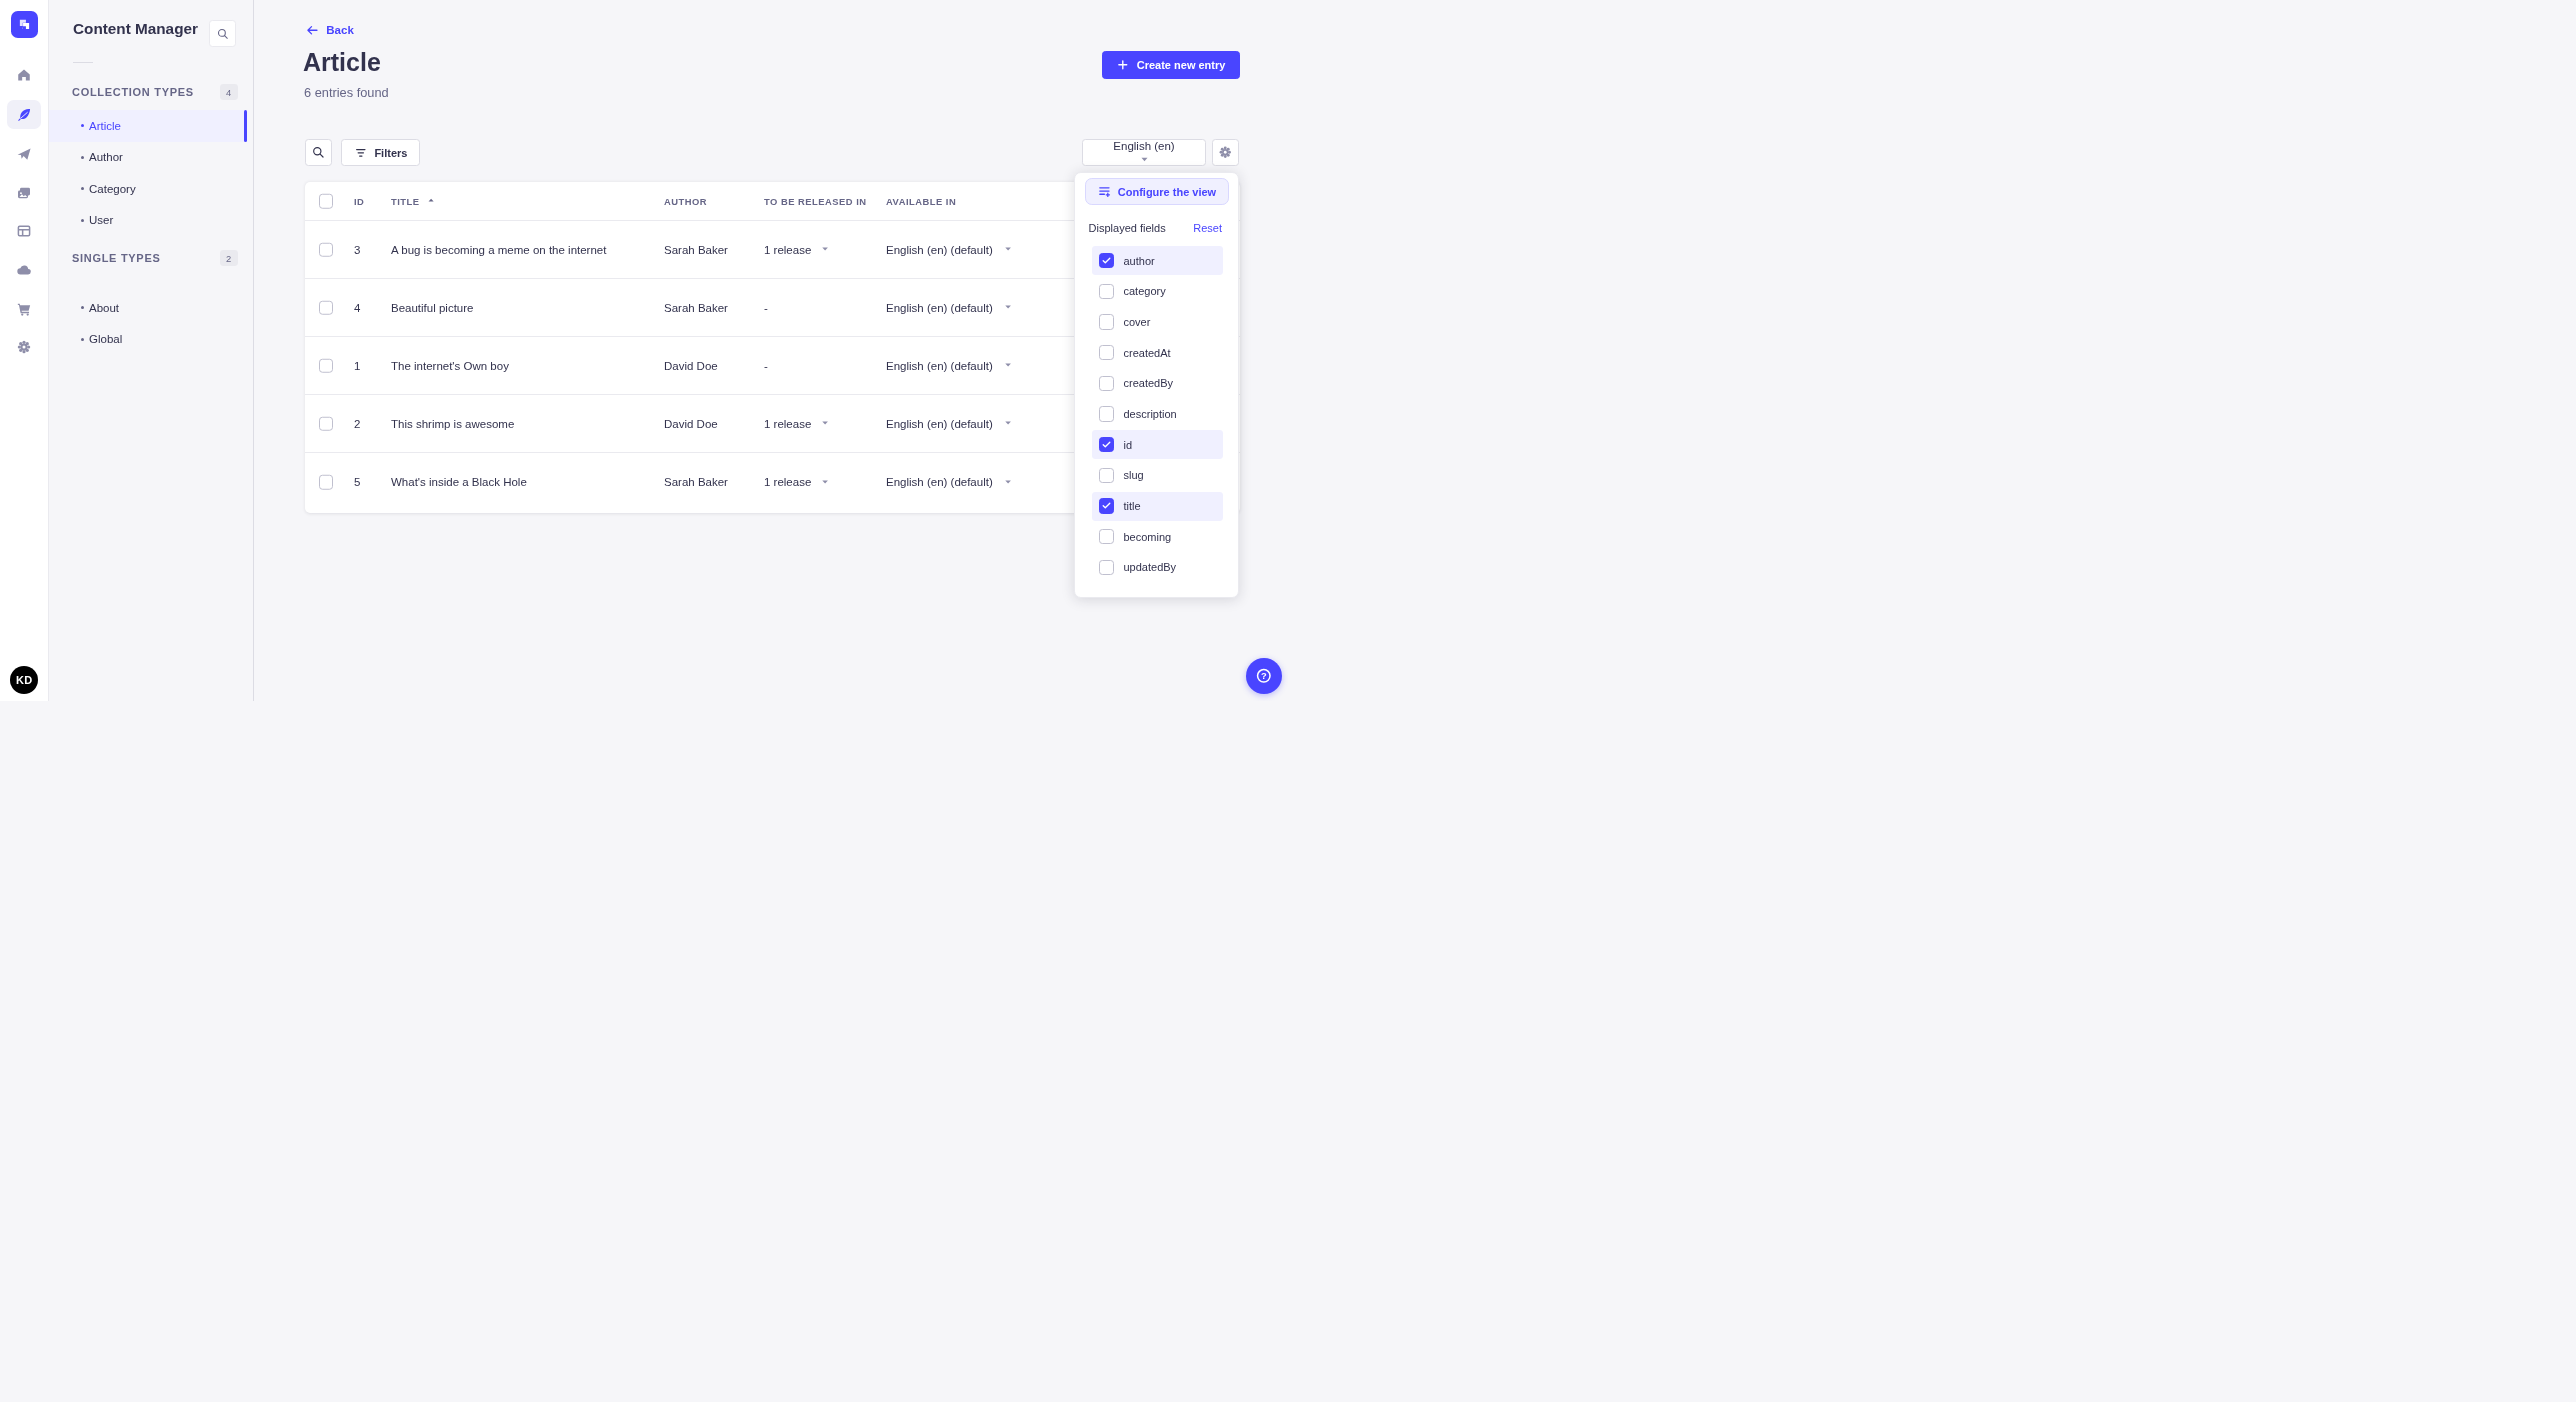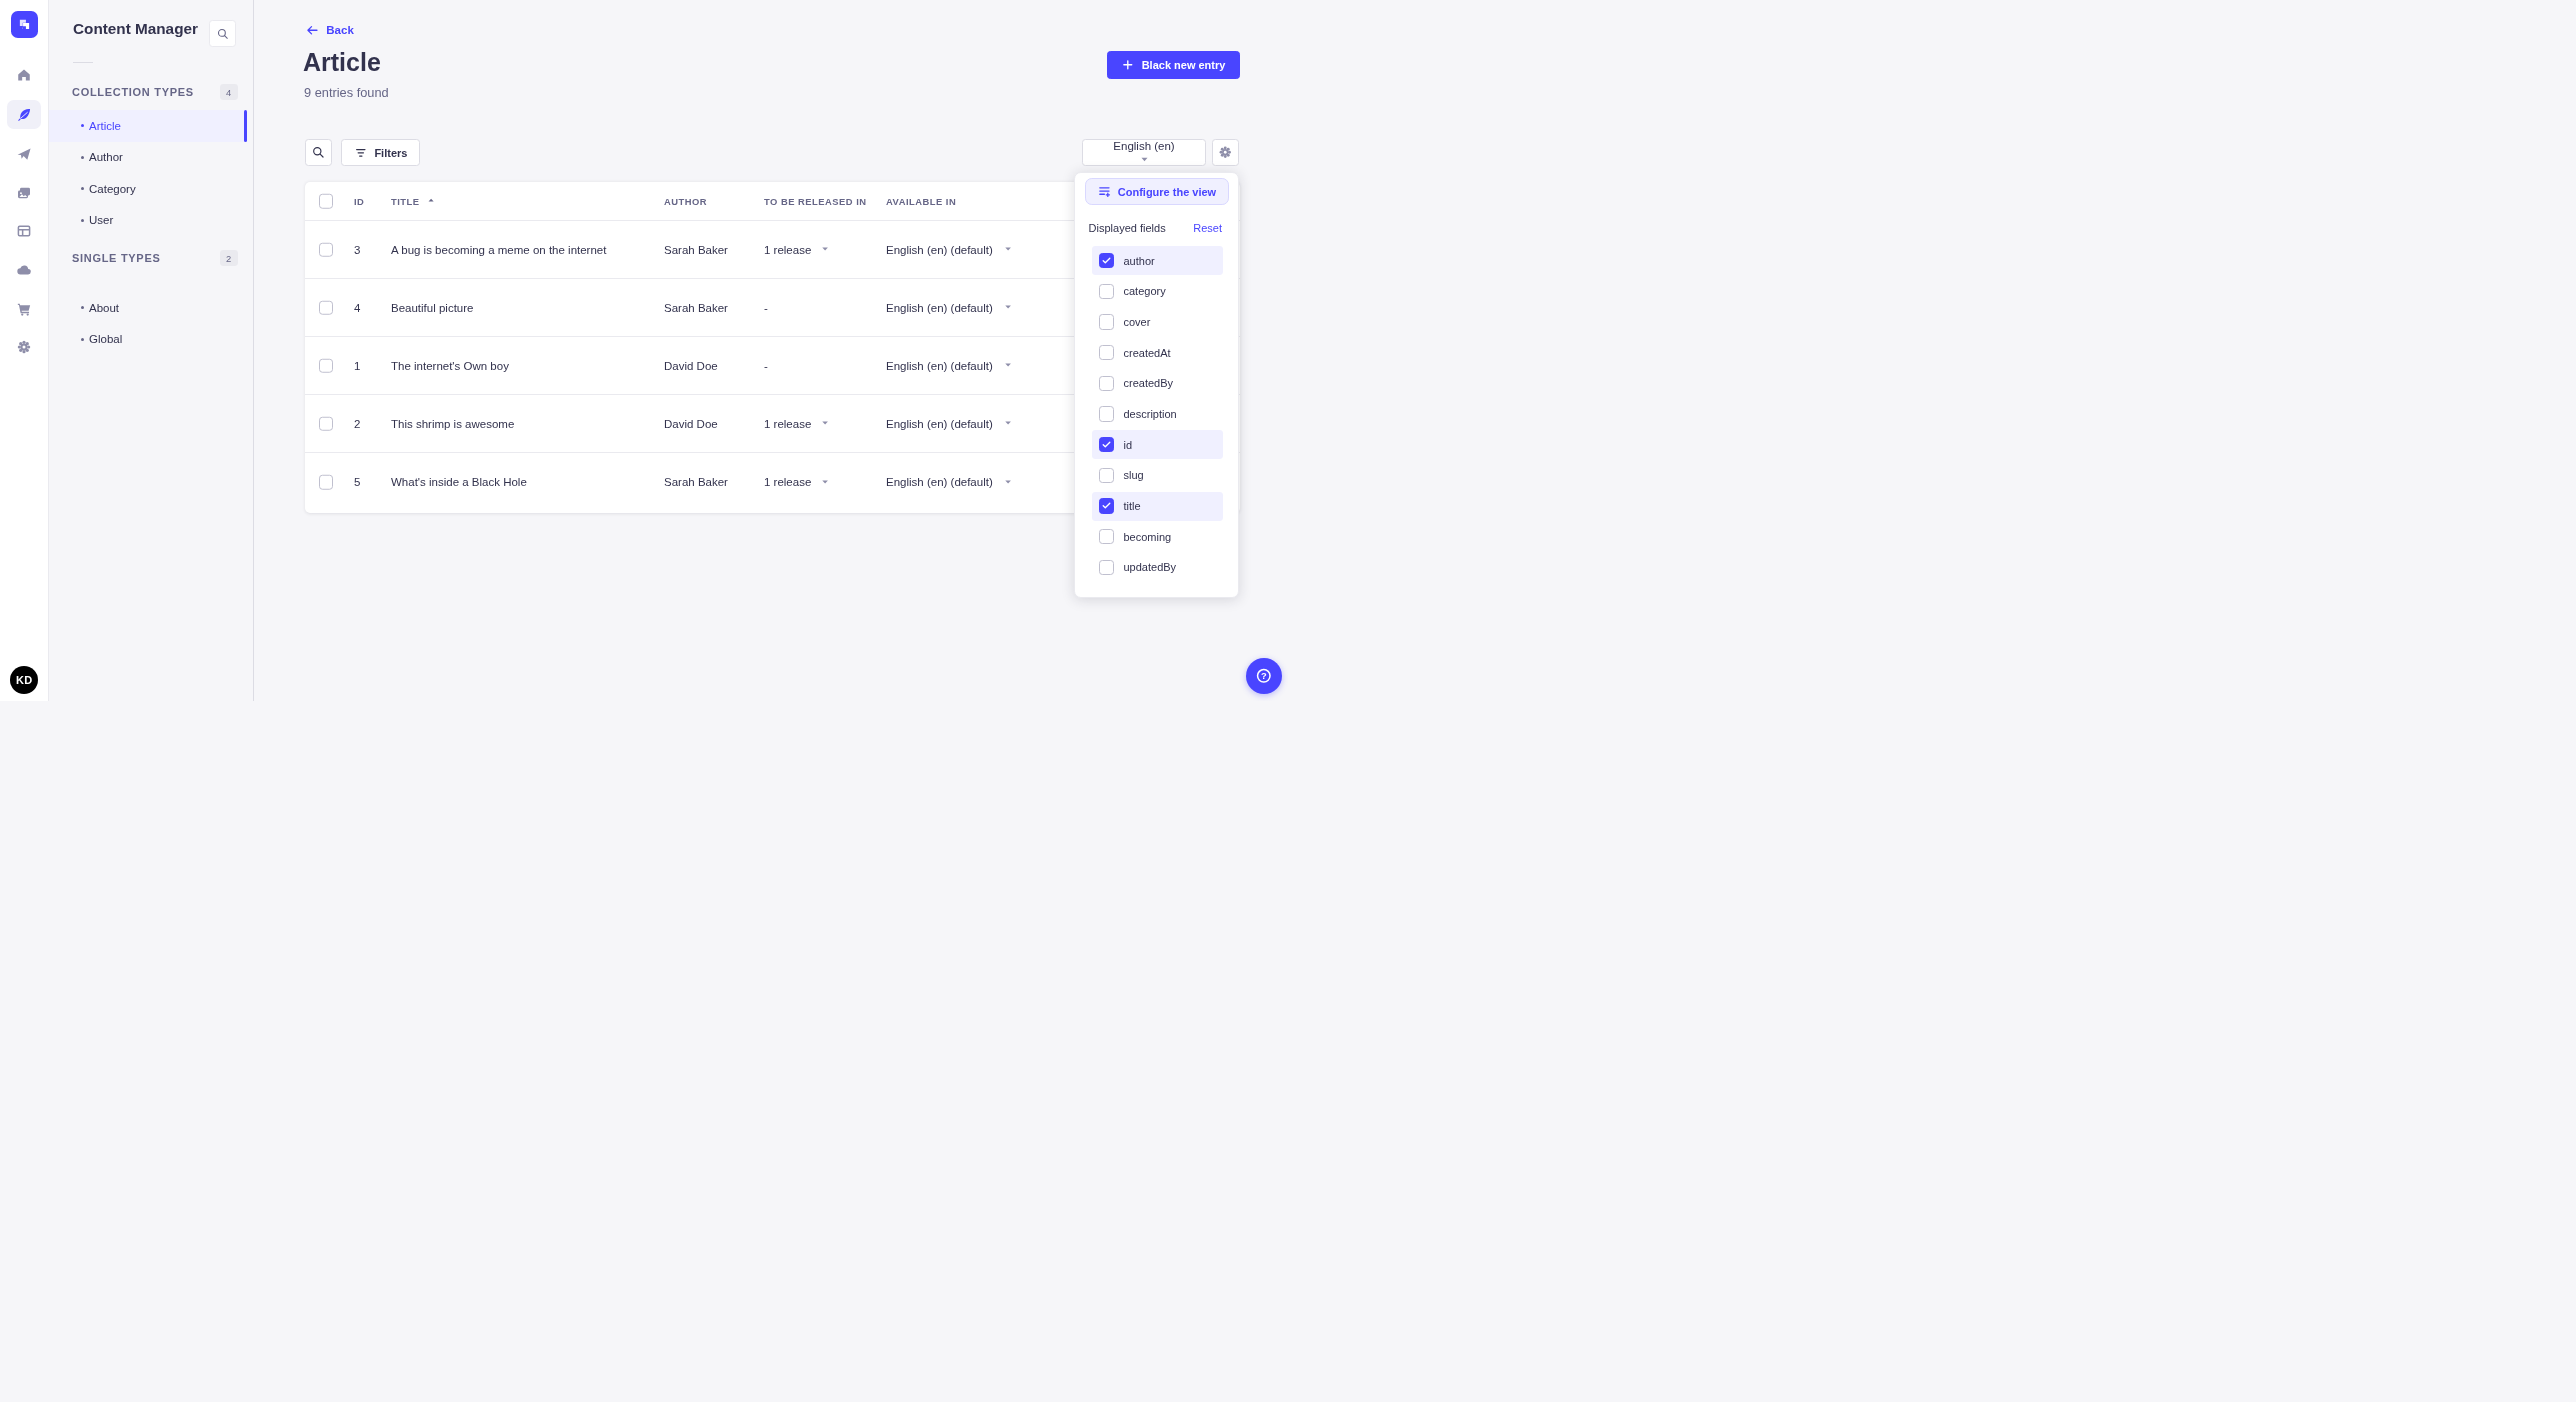--- a/index.html
+++ b/index.html
@@ -201,26 +201,26 @@
       </ul>
   </aside>
 
   <a class="back">
     <svg width="14.5" height="14.5" viewBox="0 0 20 20">
         <path d="M16.5 10H4m0 0 5-5M4 10l5 5" stroke="#4945ff" stroke-width="1.8" fill="none" stroke-linecap="round" stroke-linejoin="round"></path>
       </svg>
     <span>Back</span>
   </a>
   <h1 class="page-title">Article</h1>
-  <div class="page-subtitle">9 entries found</div>
+  <div class="page-subtitle">6 entries found</div>
   <button class="create-btn">
     <svg width="13.6" height="13.6" viewBox="0 0 20 20">
         <path d="M10 4.2v11.6M4.2 10h11.6" stroke="#fff" stroke-width="2" stroke-linecap="round"></path>
       </svg>
-    <span>Black new entry</span>
+    <span>Create new entry</span>
   </button>
 
   <button class="tool-search">
     <svg width="14.5" height="14.5" viewBox="0 0 20 20">
         <circle cx="8.7" cy="8.7" r="5" fill="none" stroke="currentColor" stroke-width="1.6"></circle>
         <path d="m12.6 12.6 4 4" stroke="currentColor" stroke-width="1.6" stroke-linecap="round"></path>
       </svg>
   </button>
   <button class="filters-btn">
     <svg width="13.6" height="13.6" viewBox="0 0 18 18">

